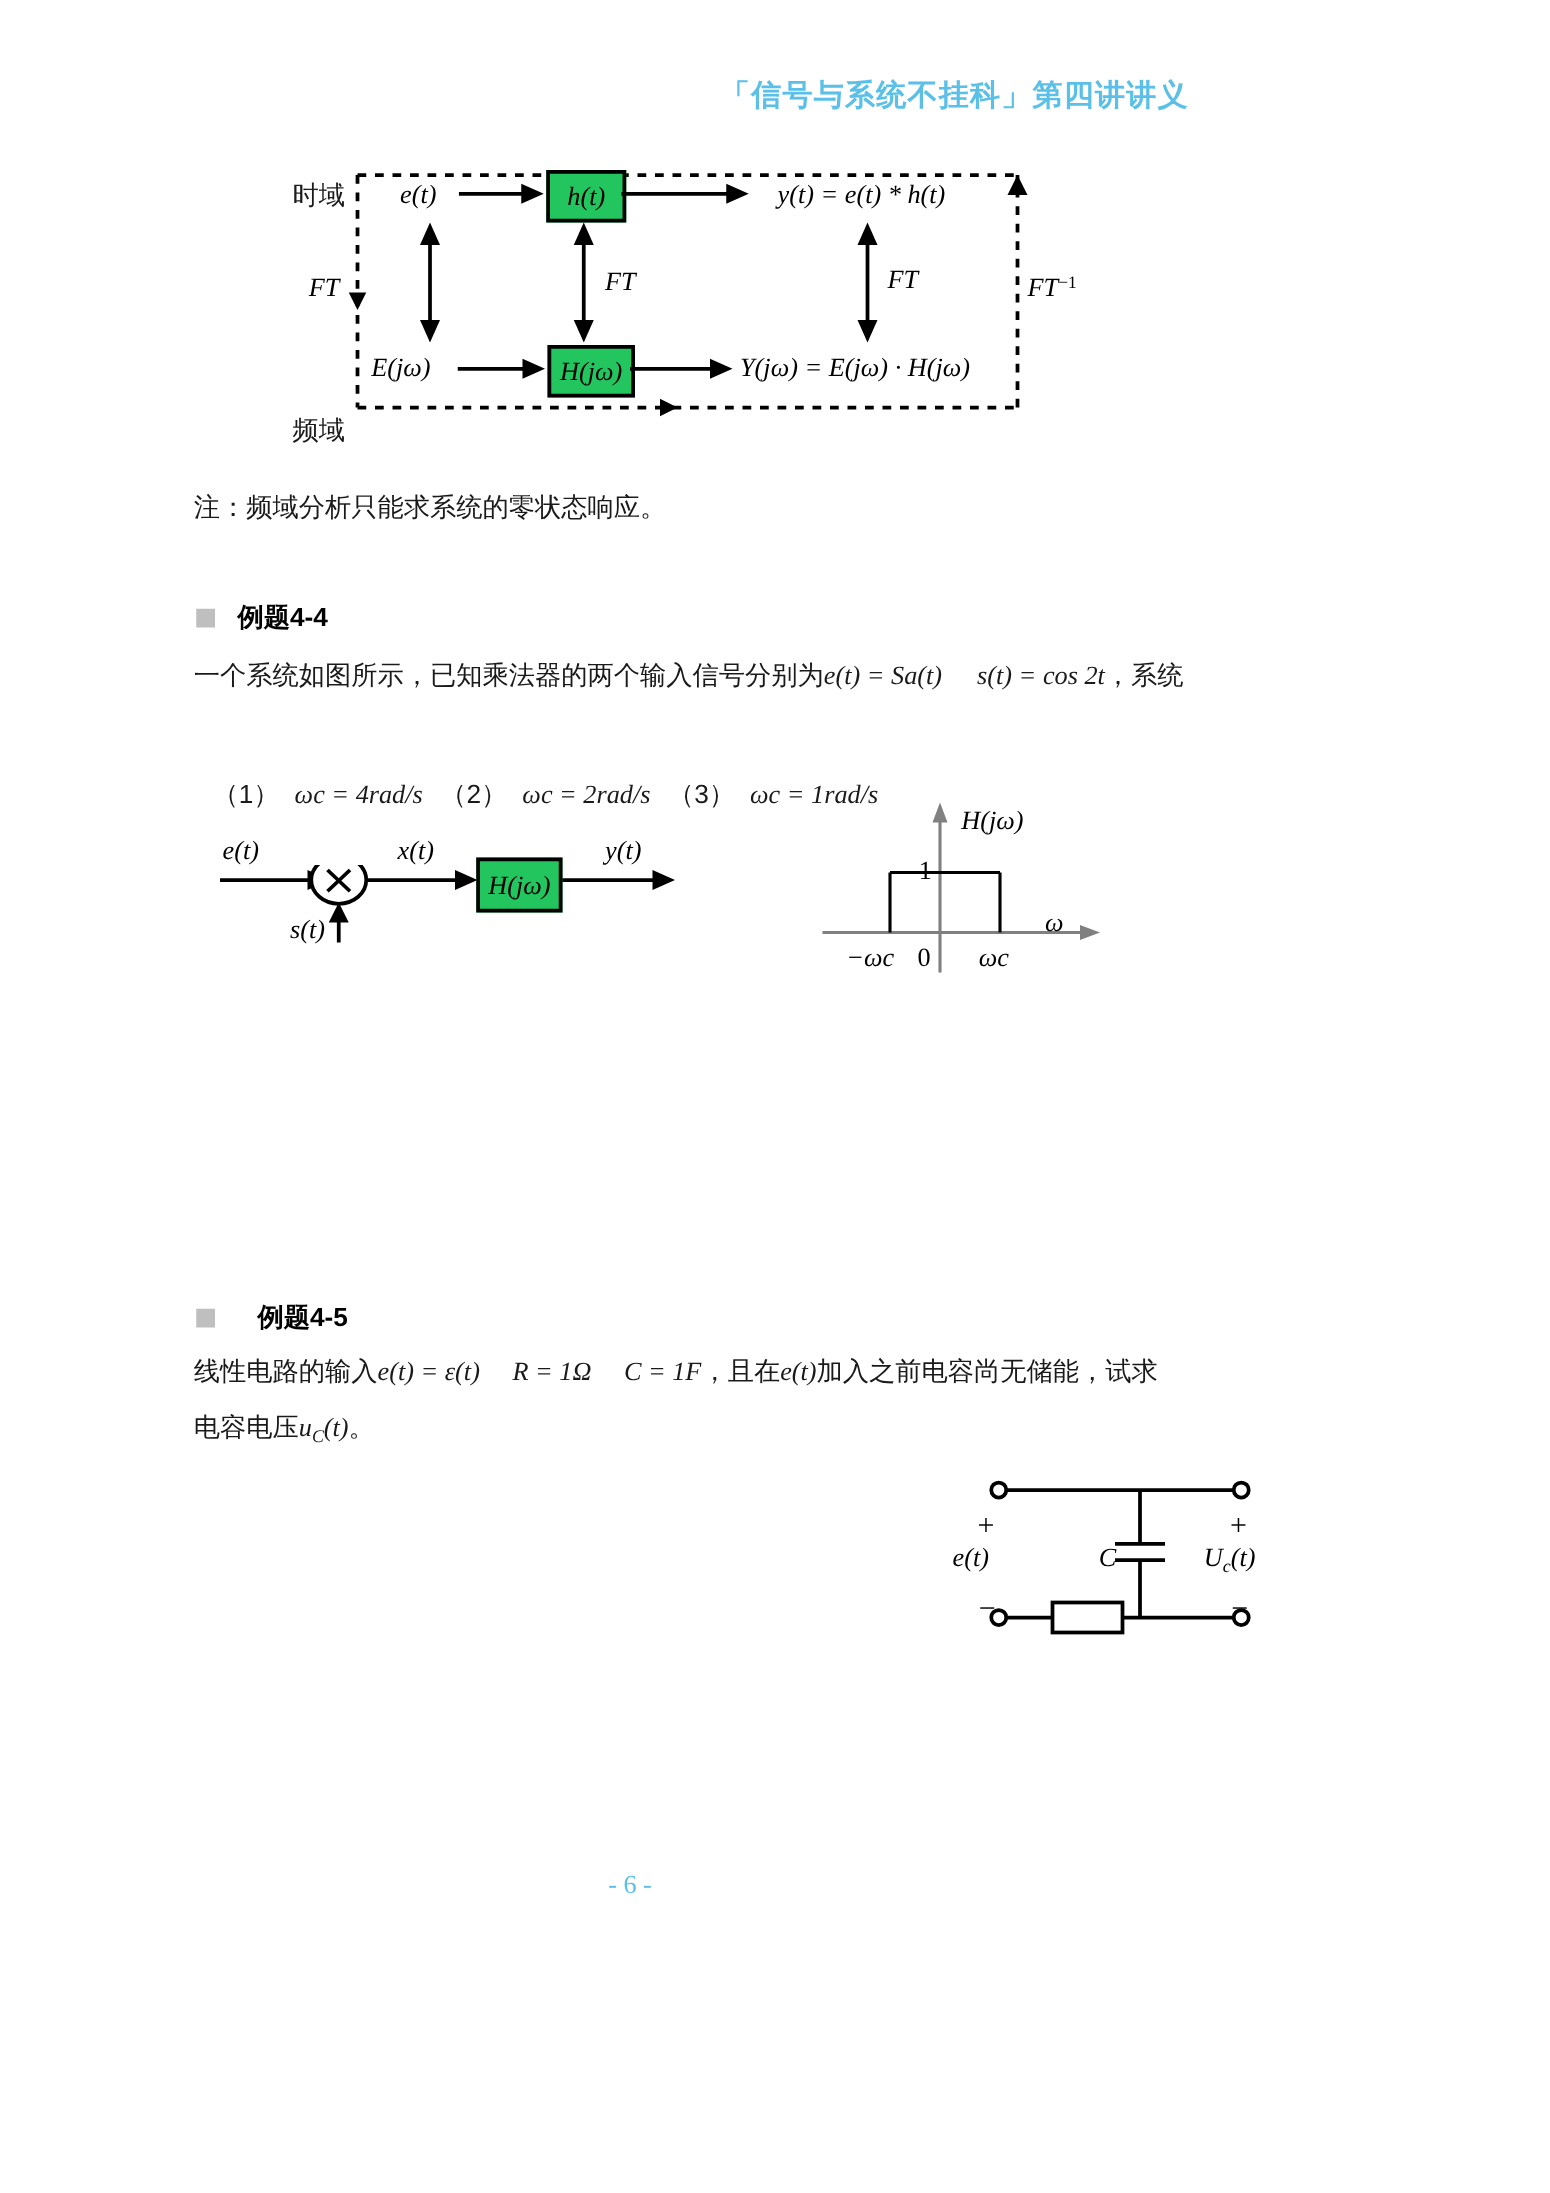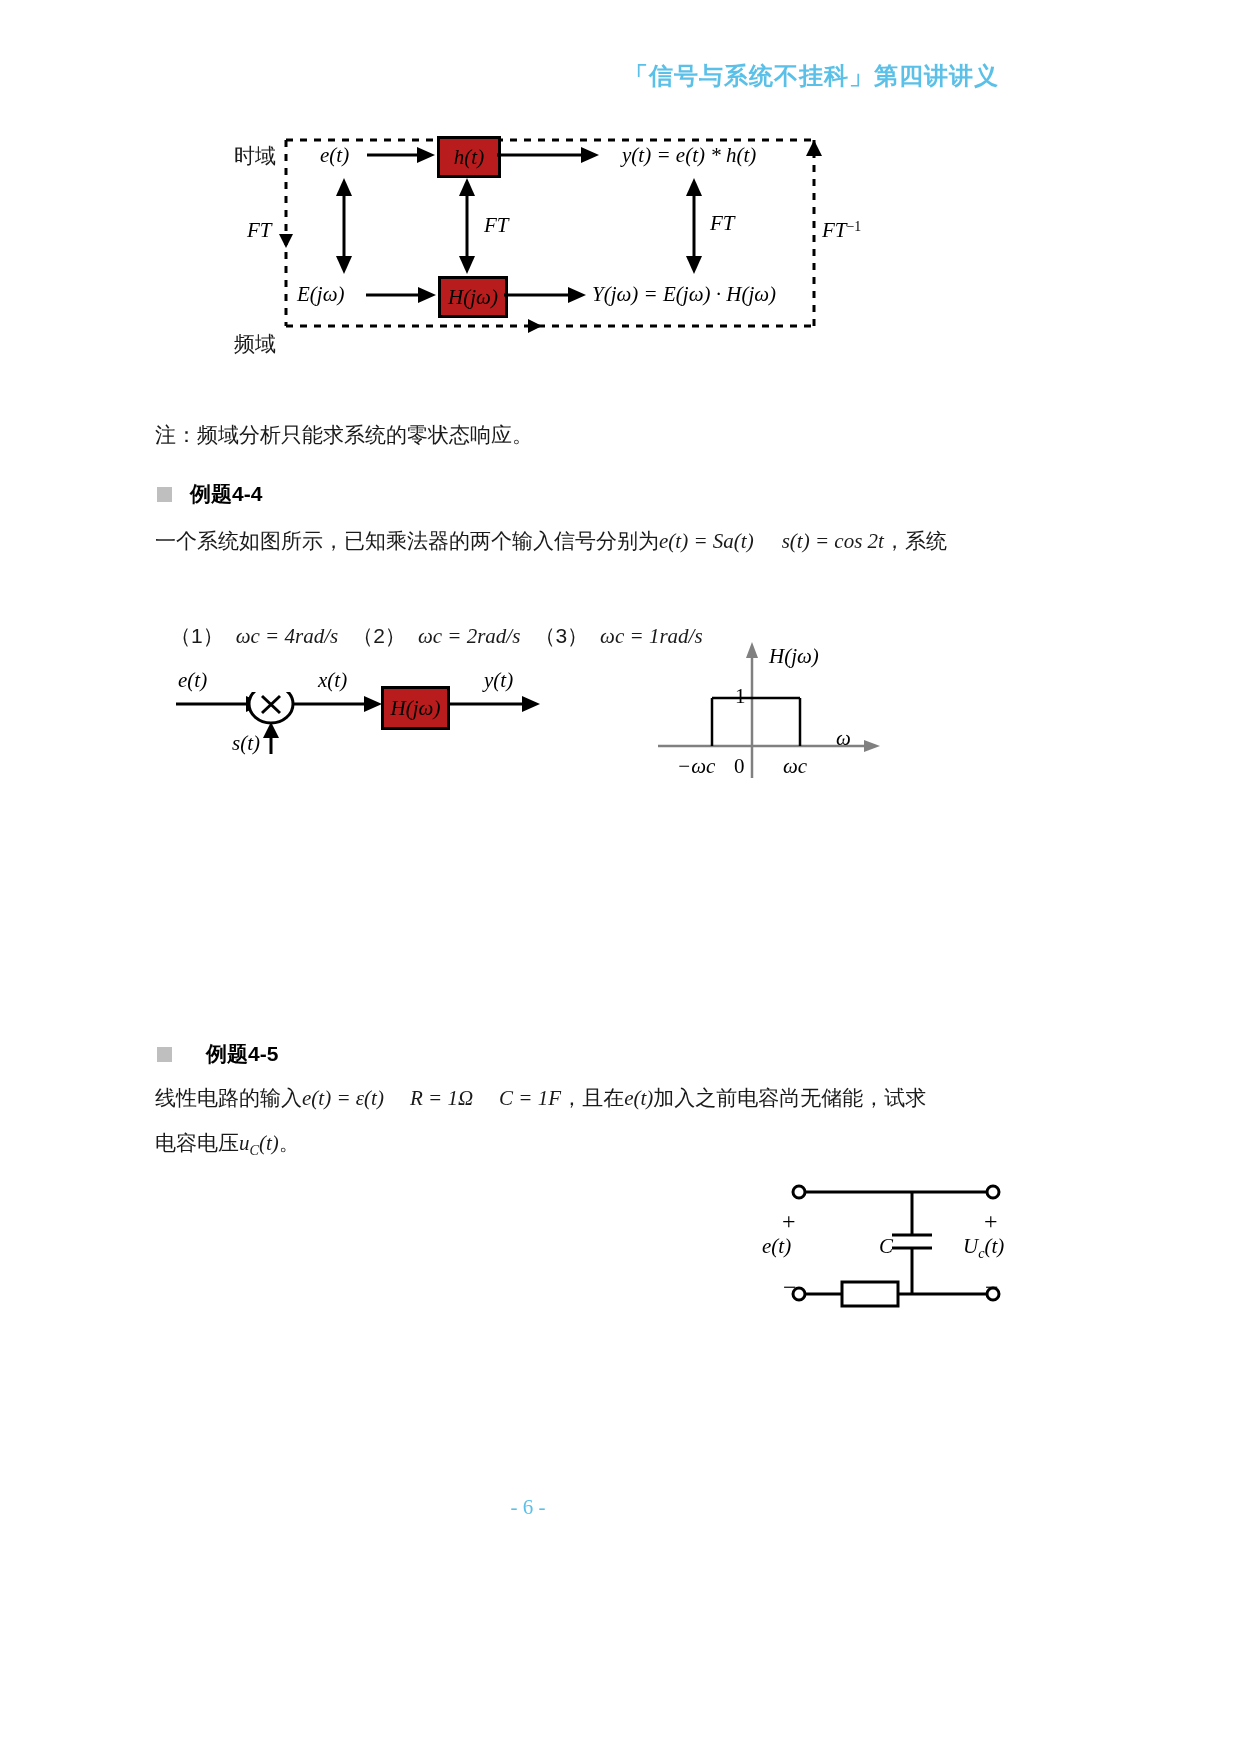--- a/index.html
+++ b/index.html
@@ -13,21 +13,20 @@
     position: relative;
     font-family: "Liberation Sans", "DejaVu Sans", sans-serif;
     color: #000000;
     overflow: hidden;
   }
   .page {
     position: absolute;
     inset: 0;
     width: 1008px;
     height: 1754px;
-    padding-left: 48px;
   }
 
   
   .header {
     position: absolute;
     top: 60px;
     right: 57px;
     font-family: "Liberation Serif", "DejaVu Serif", serif;
     font-size: 24px;
     font-weight: bold;
@@ -61,21 +60,21 @@
     font-style: italic;
   }
   .sup {
     font-size: 0.66em;
     vertical-align: 0.45em;
     font-style: normal;
   }
   .box {
     position: absolute;
     border: 3px solid #000;
-    background: #b91c1c;
+    background: #22c55e;
     display: flex;
     align-items: center;
     justify-content: center;
     font-family: "Liberation Serif", "DejaVu Serif", serif;
     font-style: italic;
     font-size: 21px;
   }
 
   
   .para {
@@ -197,21 +196,21 @@
     <div class="abs math" style="left:484px; top:213px;">FT</div>
 
     <svg style="position:absolute; left:682px; top:178px;" width="24" height="96">
       <line x1="12" y1="14" x2="12" y2="82" stroke="#000" stroke-width="3"></line>
       <polygon points="12,0 4,18 20,18" fill="#000"></polygon>
       <polygon points="12,96 4,78 20,78" fill="#000"></polygon>
     </svg>
     <div class="abs math" style="left:710px; top:211px;">FT</div>
   </div>
 
-  <div class="para" style="left:155px; top:424px;text-align:right;">注：频域分析只能求系统的零状态响应。</div>
+  <div class="para" style="left:155px; top:396px;text-align:right;">注：频域分析只能求系统的零状态响应。</div>
 
   <div class="ex-head" style="left:157px; top:480px;">
     <span class="ex-bullet"></span>
     <span class="ex-title">例题4-4</span>
   </div>
 
   <div class="para" style="left:155px; top:530px;">
     <span>一个系统如图所示，已知乘法器的两个输入信号分别为</span><span class="m">e(t) = Sa(t)</span><span style="display:inline-block;width:28px;"></span><span class="m">s(t) = cos 2t</span><span>，系统</span>
   </div>
 

